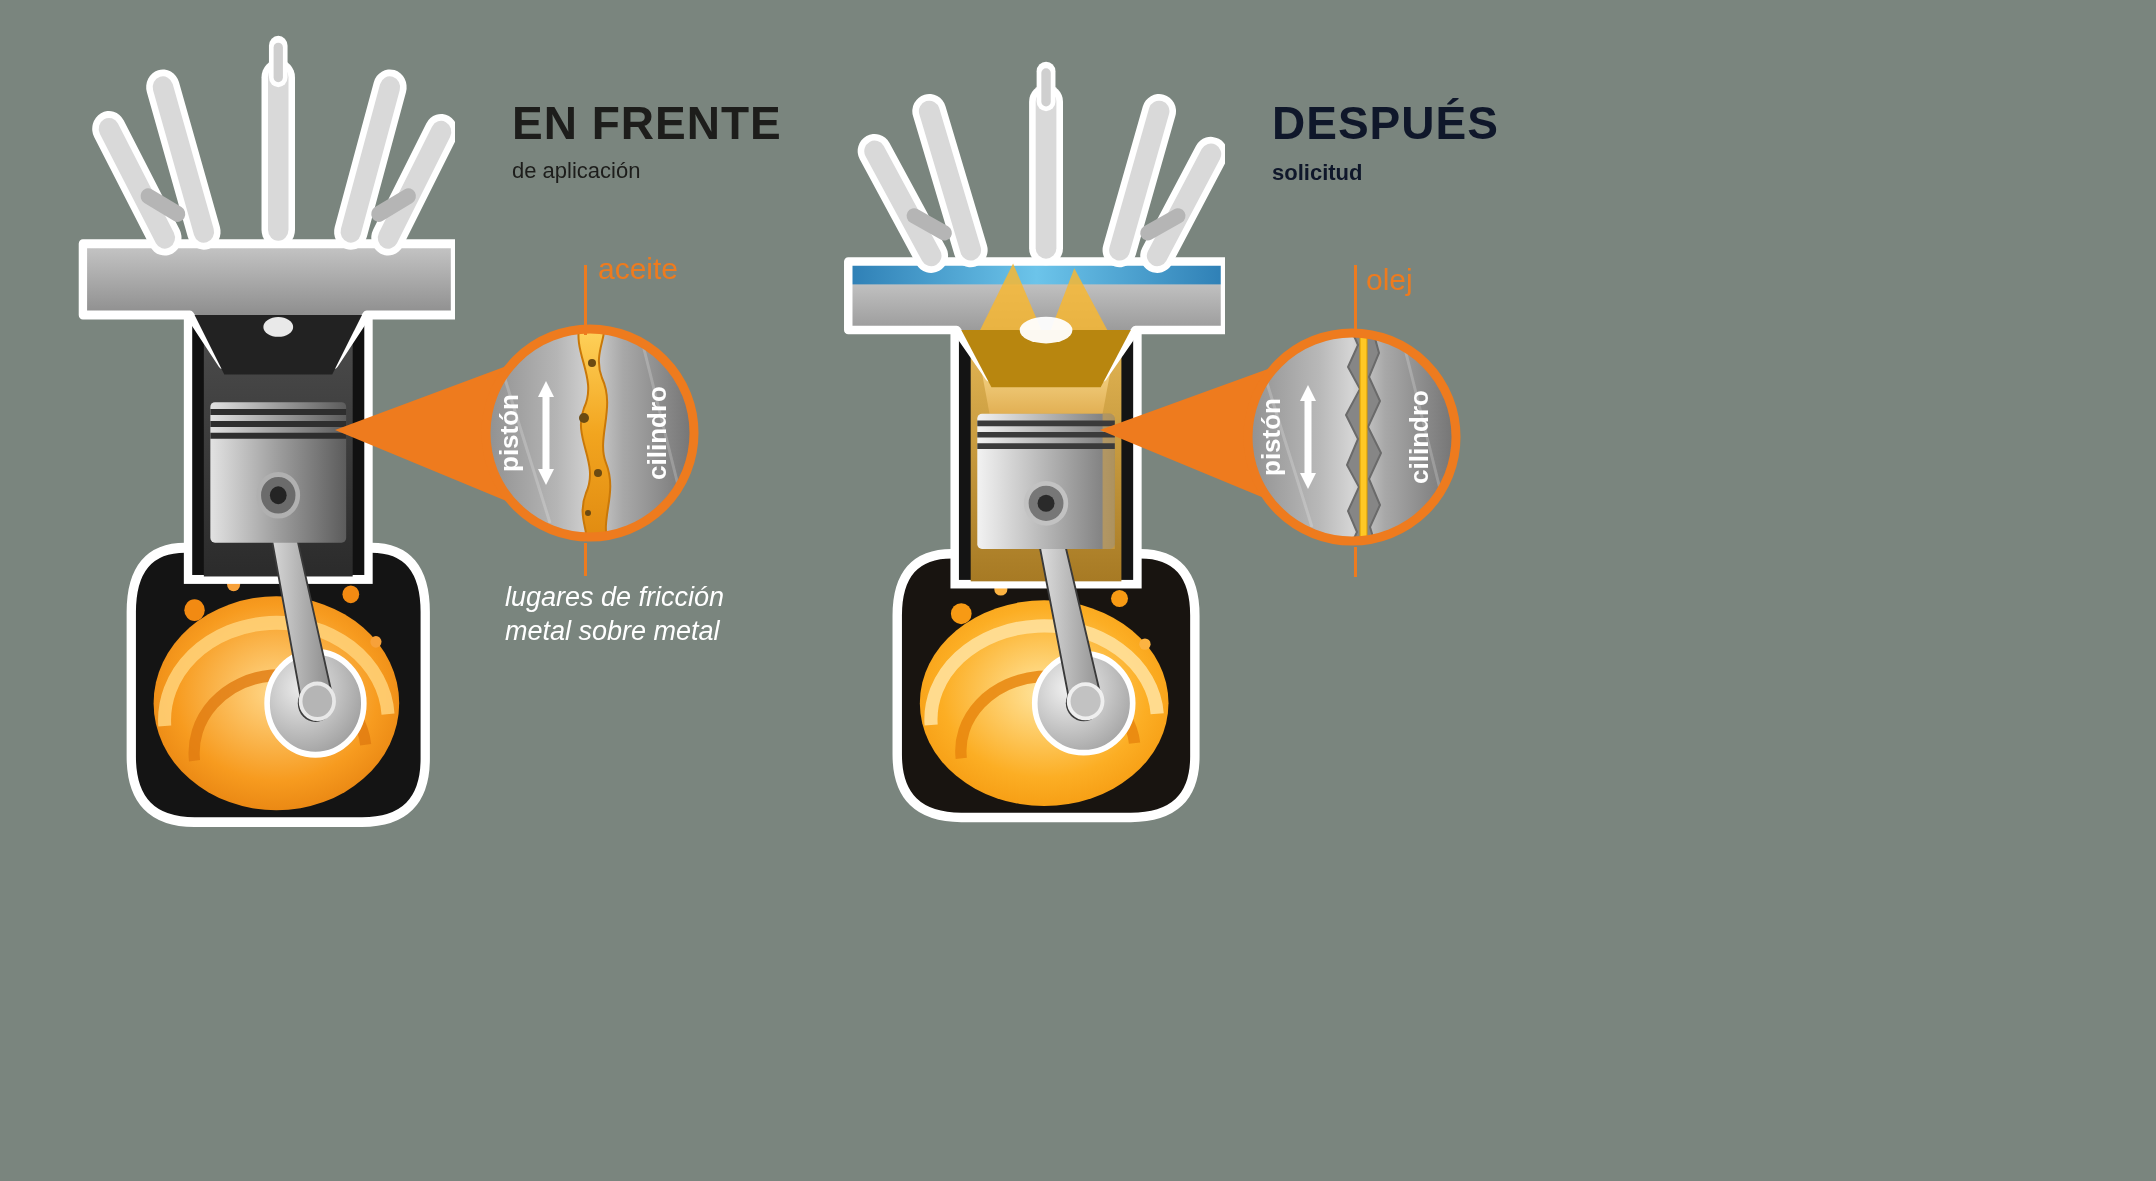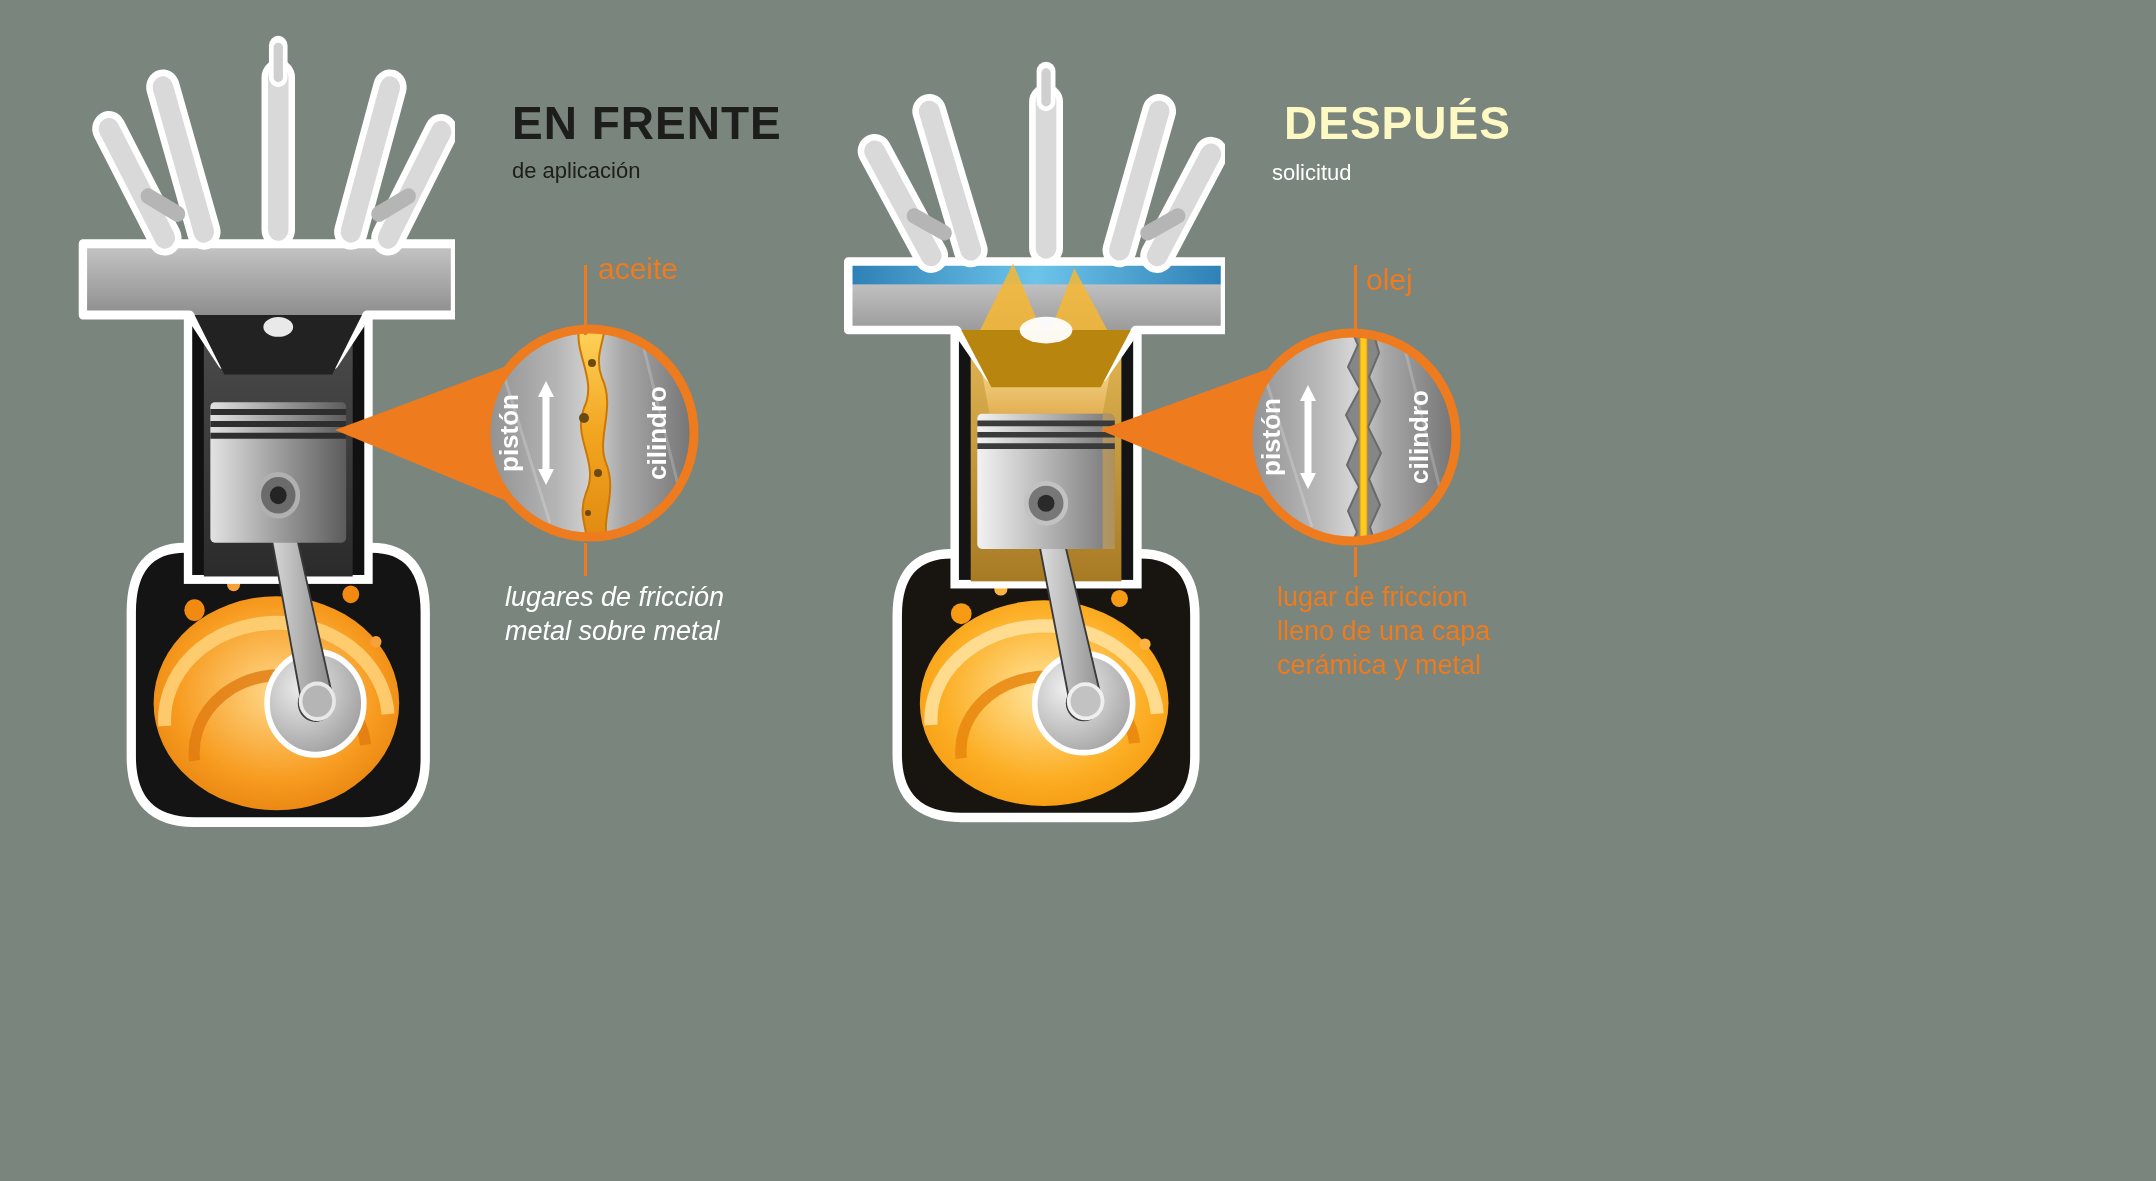--- a/index.html
+++ b/index.html
@@ -6,24 +6,24 @@
   body{
     width:2156px;height:1181px;
     background:#7a857e;
     font-family:"Liberation Sans", sans-serif;
     overflow:hidden;
   }
   .canvas{position:relative;width:1916px;height:1181px;}
   .abs{position:absolute;}
   .title{font-weight:800;font-size:46px;letter-spacing:1px;line-height:1;}
   .title.dark{color:#1d1d1b;}
-  .title.orange{color:#fef9c3;margin-left:12px;}
+  .title.orange{color:#0f172a;}
   .subtitle{font-size:22px;line-height:1;}
   .subtitle.dark{color:#1d1d1b;}
-  .subtitle.orange{color:#ffffff;}
+  .subtitle.orange{color:#0f172a;font-weight:bold;}
   .callout-label{font-size:30px;color:#ee7b1e;}
   .vline{width:3px;background:#ee7b1e;}
   .caption{font-size:27px;line-height:34px;}
   .caption.dark{color:#ffffff;font-style:italic;}
   .caption.orange{color:#ee7b1e;}
   svg text{font-family:"Liberation Sans", sans-serif;}.z2{z-index:2}.z3{z-index:3}.z4{z-index:4}.z5{z-index:5}
 </style>
 </head>
 <body>
 
@@ -320,19 +320,14 @@
       <polygon points="66,162 58,146 74,146" fill="#ffffff"></polygon>
       <text x="38" y="110" transform="rotate(-90 38 110)" text-anchor="middle" font-size="26" font-weight="bold" fill="#ffffff">pistón</text>
       <text x="186" y="110" transform="rotate(-90 186 110)" text-anchor="middle" font-size="26" font-weight="bold" fill="#ffffff">cilindro</text>
     </g>
     <circle cx="110" cy="110" r="104" fill="none" stroke="#ee7b1e" stroke-width="9"></circle>
   </svg>
 
   <div class="abs z5 vline" style="left:1354px;top:265px;height:72px;"></div>
   <div class="abs z5 callout-label" style="left:1366px;top:252px;margin-top:11px;">olej</div>
   <div class="abs z5 vline" style="left:1354px;top:547px;height:30px;"></div>
-  <div class="abs z5 caption orange" style="left:1277px;top:580px;">
-    <div>lugar de friccion</div>
-    <div>lleno de una capa</div>
-    <div>cerámica y metal</div>
-  </div>
 
 </div>
 
 </body></html>

